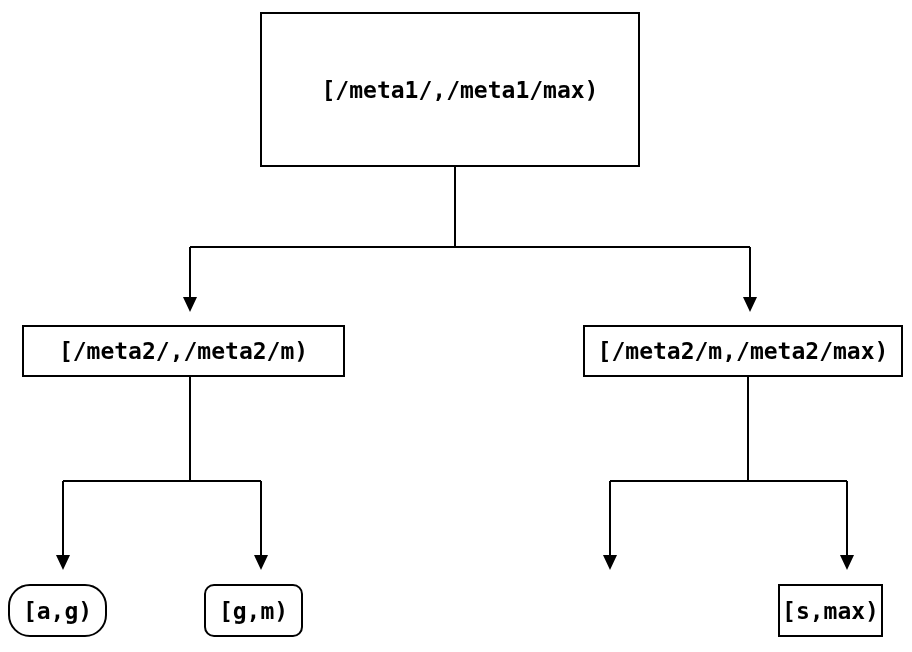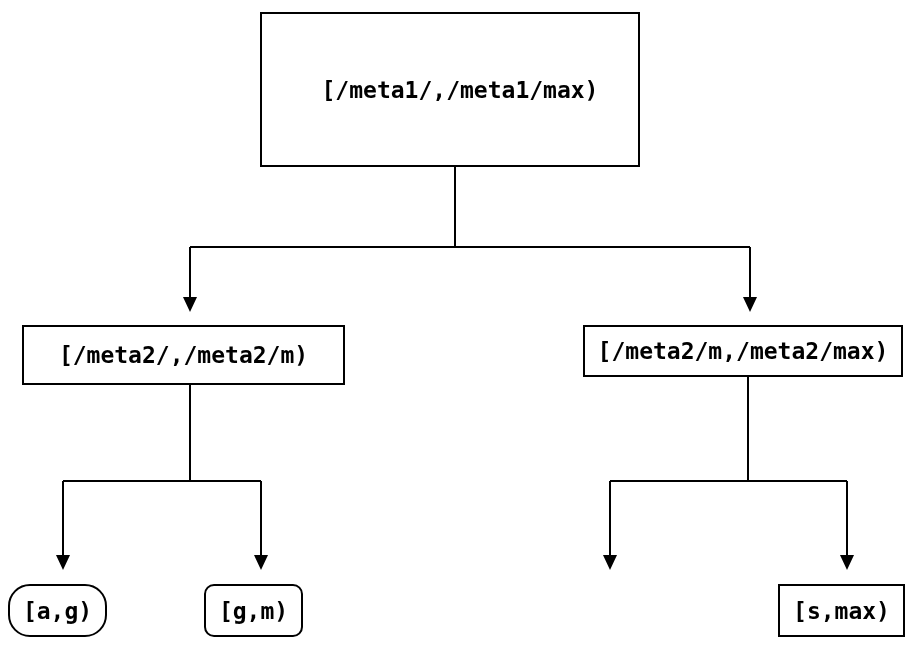--- a/index.html
+++ b/index.html
@@ -29,26 +29,26 @@
     background: #ffffff;
     display: flex;
     align-items: center;
     justify-content: center;
     color: #000000;
     font-size: 23px;
     font-weight: 700;
     white-space: nowrap;
   }
   .node-root        { left: 260px; top: 12px;  width: 380px; height: 155px; padding-left: 20px; }
-  .node-meta2-left  { left: 22px;  top: 325px; width: 323px; height: 60px; }
+  .node-meta2-left  { left: 22px;  top: 325px; width: 323px; height: 52px; }
   .node-meta2-right { left: 583px; top: 325px; width: 320px; height: 52px; }
   .node-leaf-ag     { left: 8px;   top: 584px; width: 99px;  height: 53px; border-radius: 22px; }
   .node-leaf-gm     { left: 204px; top: 584px; width: 99px;  height: 53px; border-radius: 10px; }
   .node-leaf-ms     { left: 553px; top: 584px; width: 102px; height: 53px; }
-  .node-leaf-smax   { left: 778px; top: 584px; width: 127px; height: 53px; }
+  .node-leaf-smax   { left: 778px; top: 584px; width: 105px; height: 53px; }
 </style>
 </head>
 <body>
 
 <div id="canvas">
 
   <svg id="edges" viewBox="0 0 912 652" xmlns="http://www.w3.org/2000/svg">
     <g stroke="#000000" stroke-width="2" fill="none">
 
       <path d="M455 167 L455 247"></path>

